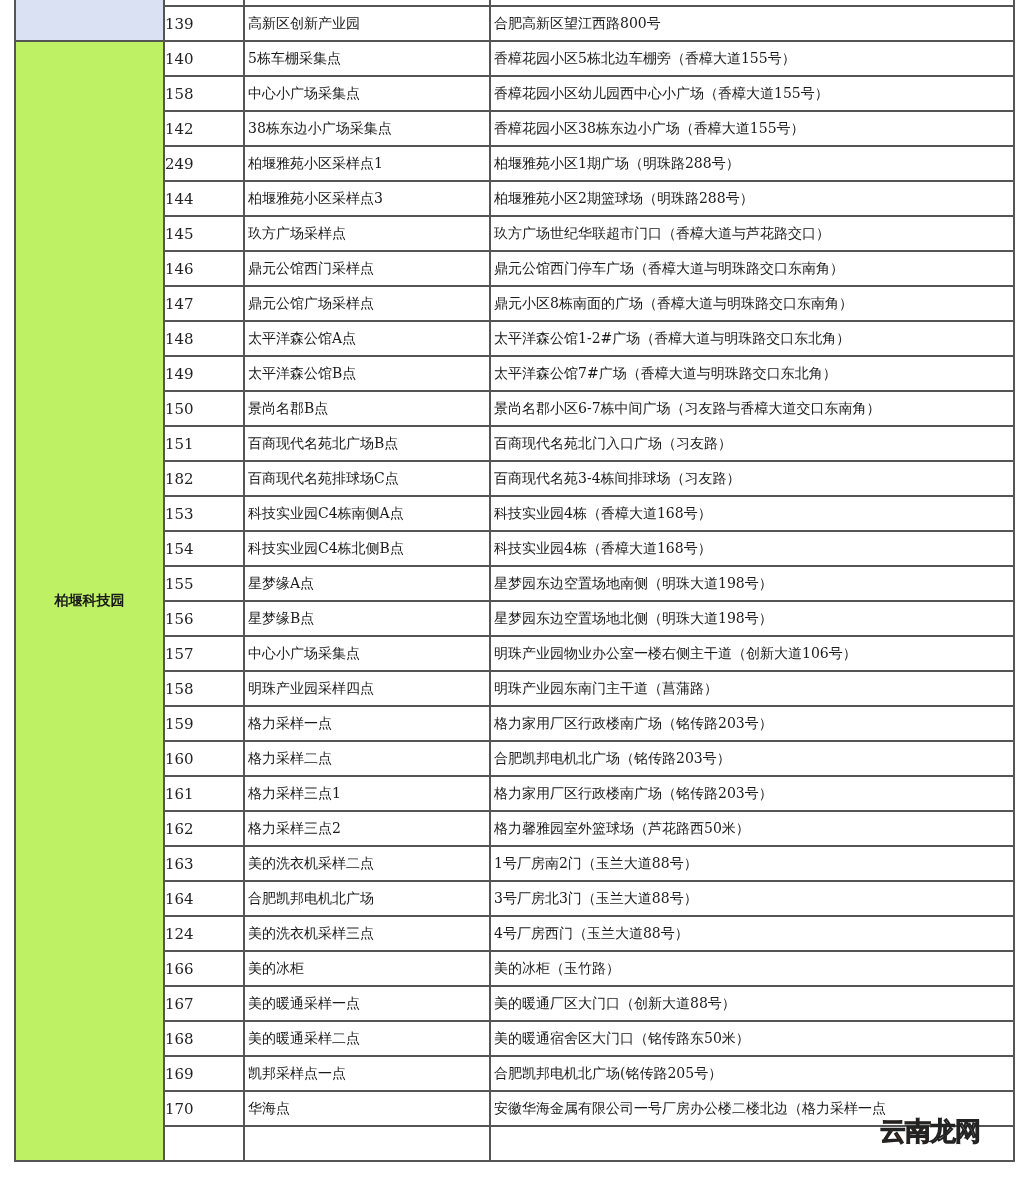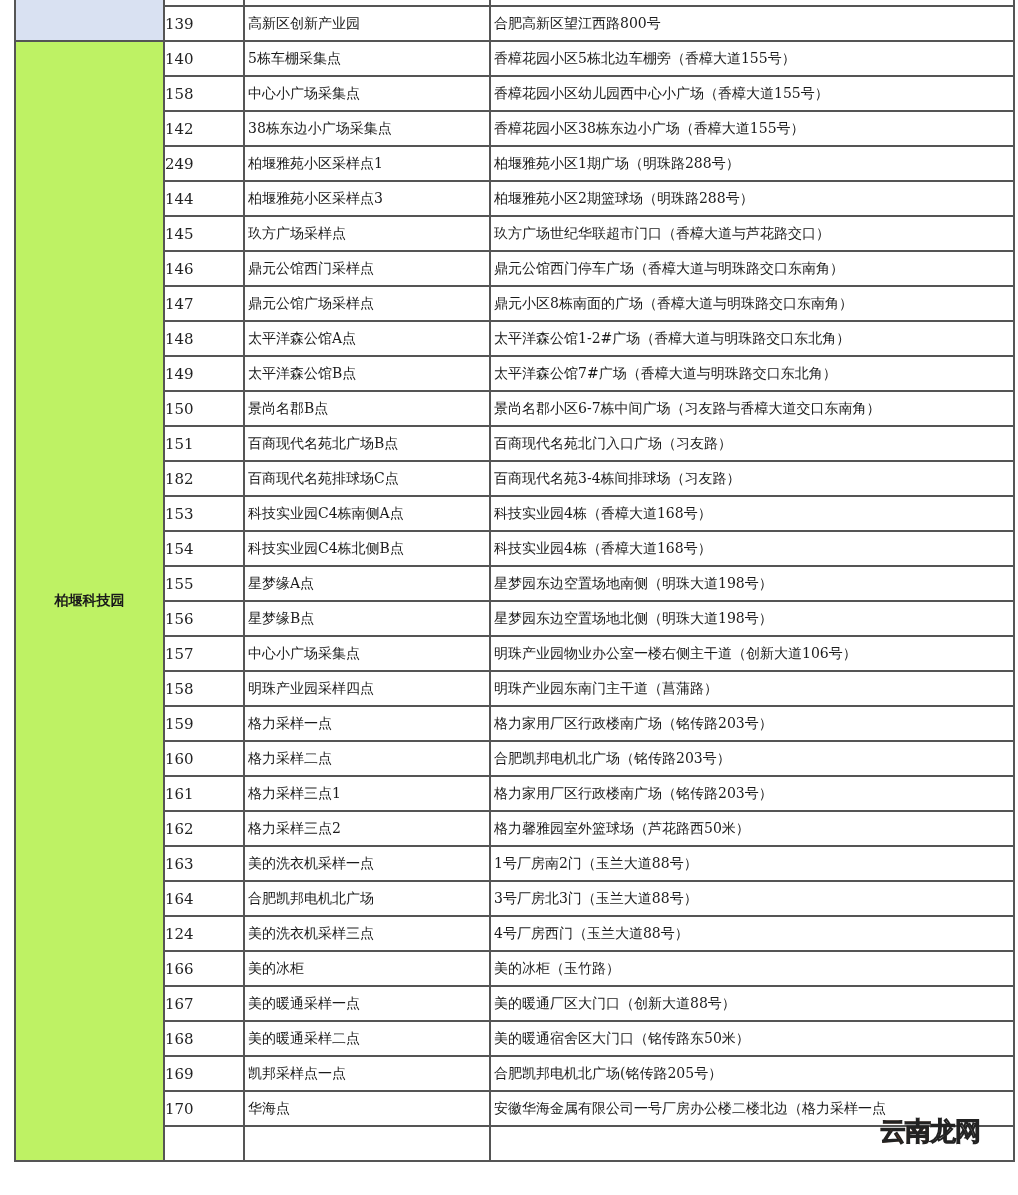--- a/index.html
+++ b/index.html
@@ -155,21 +155,21 @@
           <td class="name">格力采样三点1</td>
           <td class="addr">格力家用厂区行政楼南广场（铭传路203号）</td>
         </tr>
         <tr>
           <td class="num">162</td>
           <td class="name">格力采样三点2</td>
           <td class="addr">格力馨雅园室外篮球场（芦花路西50米）</td>
         </tr>
         <tr>
           <td class="num">163</td>
-          <td class="name">美的洗衣机采样一点</td>
+          <td class="name">美的洗衣机采样二点</td>
           <td class="addr">1号厂房南2门（玉兰大道88号）</td>
         </tr>
         <tr>
           <td class="num">164</td>
           <td class="name">合肥凯邦电机北广场</td>
           <td class="addr">3号厂房北3门（玉兰大道88号）</td>
         </tr>
         <tr>
           <td class="num">124</td>
           <td class="name">美的洗衣机采样三点</td>

